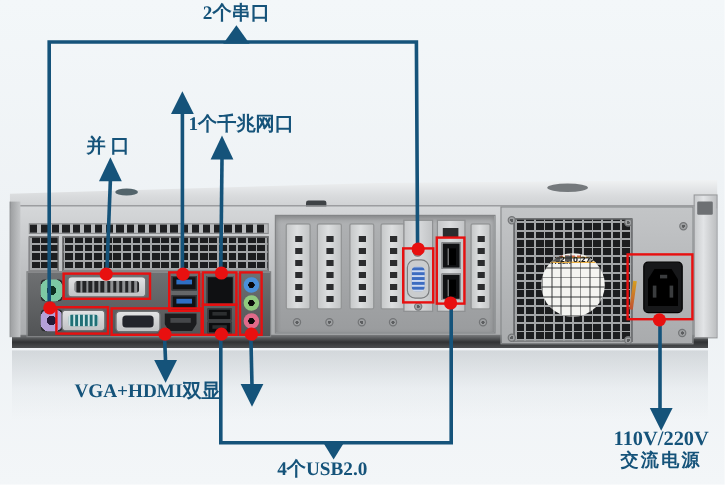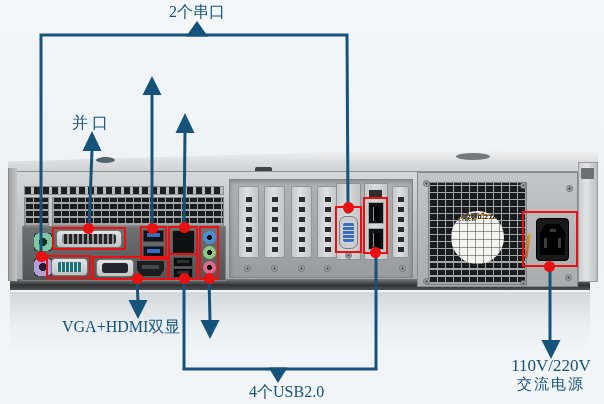--- a/index.html
+++ b/index.html
@@ -114,21 +114,21 @@
   .pin-t{left:550px;top:229px;width:6px;height:3px;}
   .pin-l{left:544px;top:238px;width:3px;height:10px;}
   .pin-r{left:558px;top:238px;width:3px;height:10px;}
   .psu-wire{left:526px;top:234px;width:3px;height:24px;transform:rotate(8deg);
     background:linear-gradient(180deg,#d8a020,#c05030);}
 
   
   .rbox{border:2px solid #e81010;z-index:20;}
   .rdot{width:11px;height:11px;border-radius:50%;background:#e81010;z-index:40;}
   #callouts{left:0;top:0;z-index:30;pointer-events:none;}
-  .note{color:#15537a;font-weight:normal;z-index:50;white-space:nowrap;font-size:16px;line-height:1.1;}
+  .note{color:#15537a;font-weight:bold;z-index:50;white-space:nowrap;font-size:16px;line-height:1.1;}
 </style>
 </head>
 <body>
 
 <div id="scene">
 
   <div class="chassis-top"></div>
   <div class="lid-indent-l"></div>
   <div class="lid-latch"></div>
   <div class="lid-indent-r"></div>
@@ -269,21 +269,22 @@
   <div class="rdot" style="left:343px;top:202px"></div>
   <div class="rdot" style="left:147px;top:223px"></div>
   <div class="rdot" style="left:179px;top:222px"></div>
   <div class="rdot" style="left:132px;top:273px"></div>
   <div class="rdot" style="left:179px;top:273px"></div>
   <div class="rdot" style="left:204px;top:273px"></div>
   <div class="rdot" style="left:370px;top:247px"></div>
   <div class="rdot" style="left:544px;top:261px"></div>
 
   <div class="note" style="left:139px;top:3px;width:116px;text-align:center">2个串口</div>
+  <div class="note" style="left:157px;top:95px">1个千兆网口</div>
   <div class="note" style="left:72px;top:114px;font-size:16px;letter-spacing:4px">并口</div>
   <div class="note" style="left:62px;top:318px">VGA+HDMI双显</div>
-  <div class="note" style="left:249px;top:383px">4个USB2.0</div>
+  <div class="note" style="left:231px;top:383px">4个USB2.0</div>
   <div class="note" style="left:496px;top:357px;width:110px;text-align:center">
     <div style="position:relative;font-size:17px">110V/220V</div>
     <div style="position:relative;font-size:15px;letter-spacing:2px">交流电源</div>
   </div>
 
 </div>
 
 </body></html>

